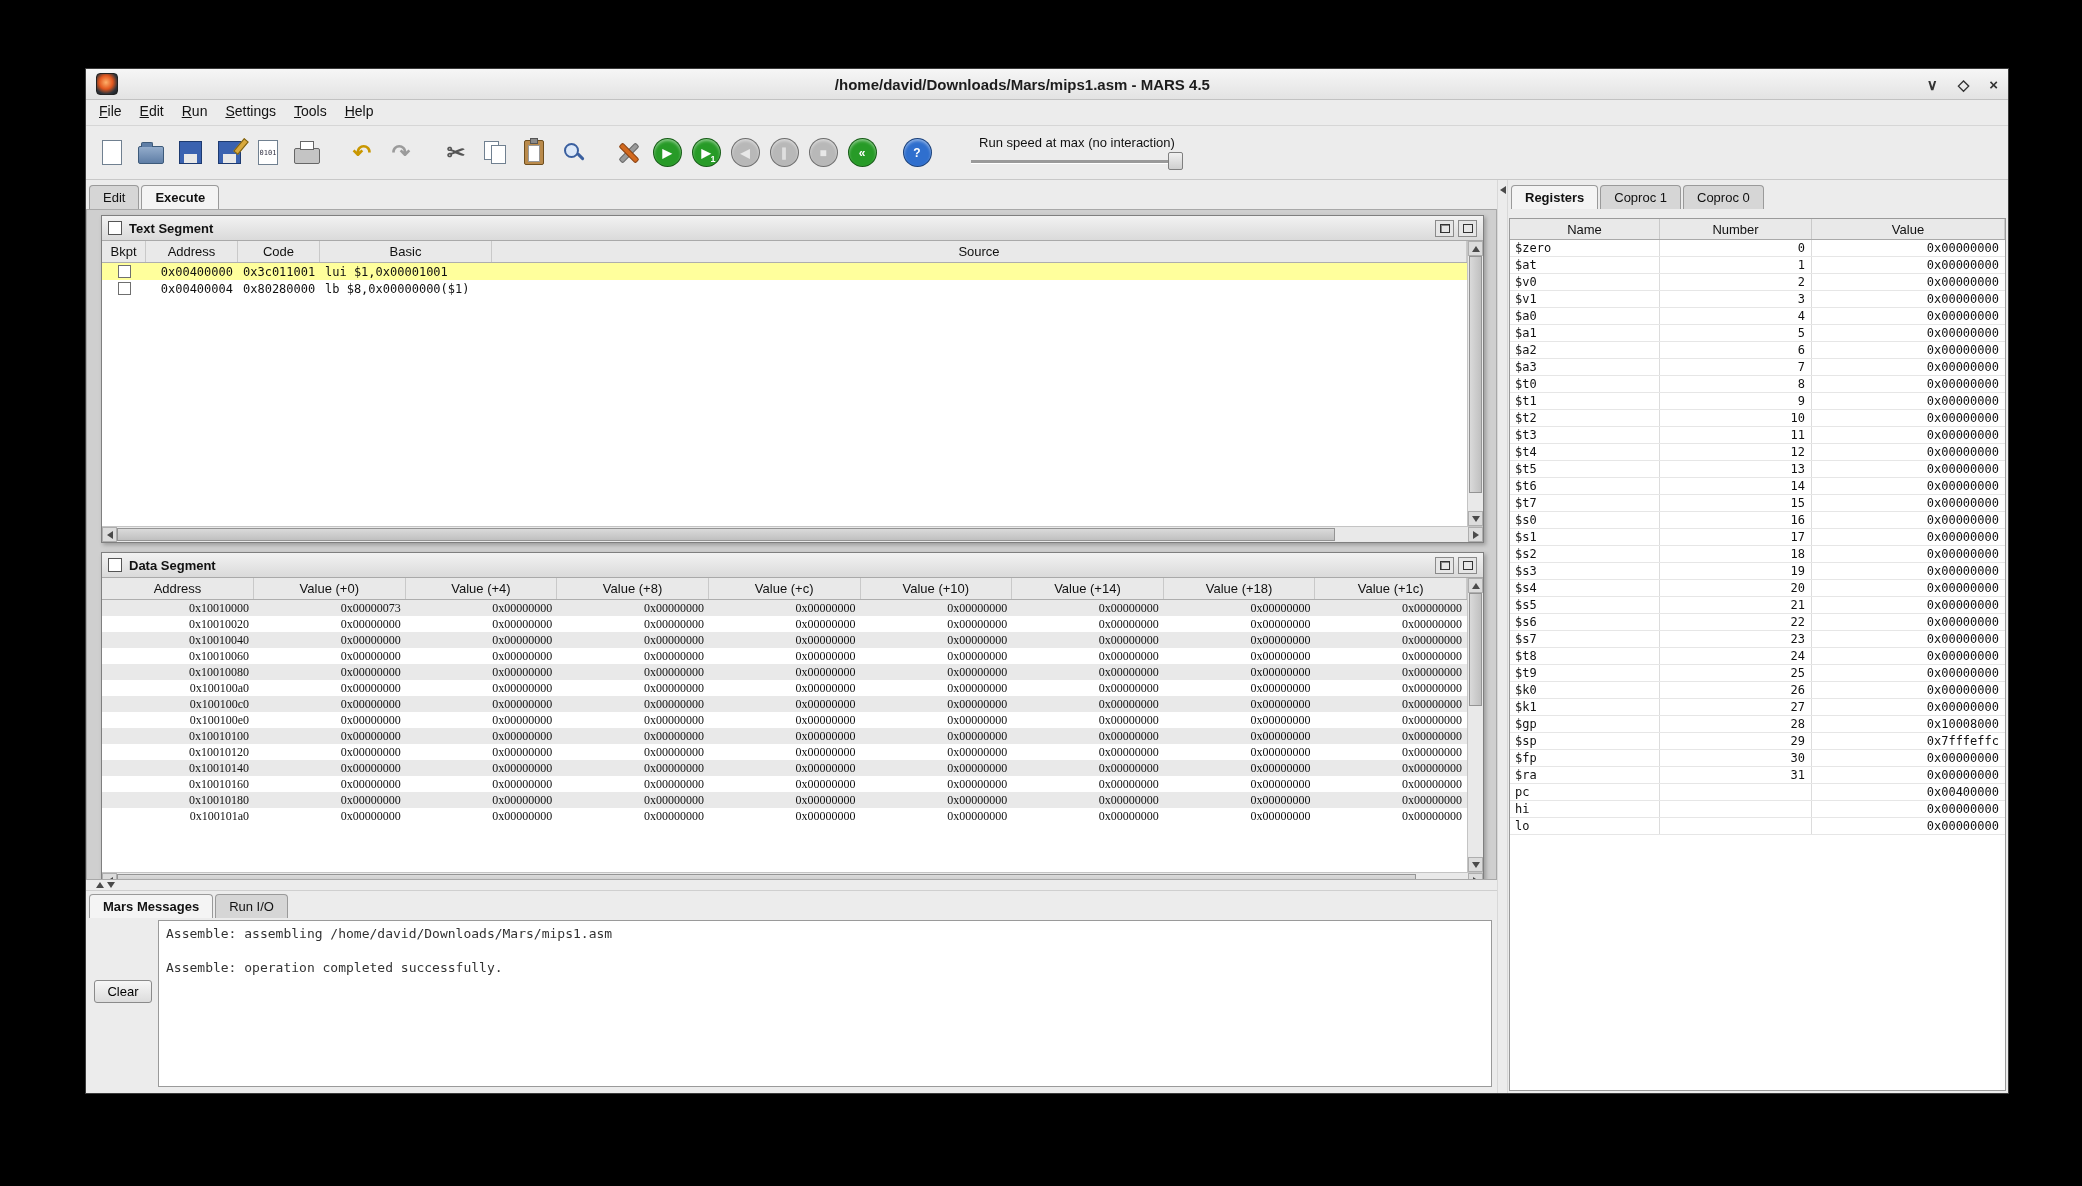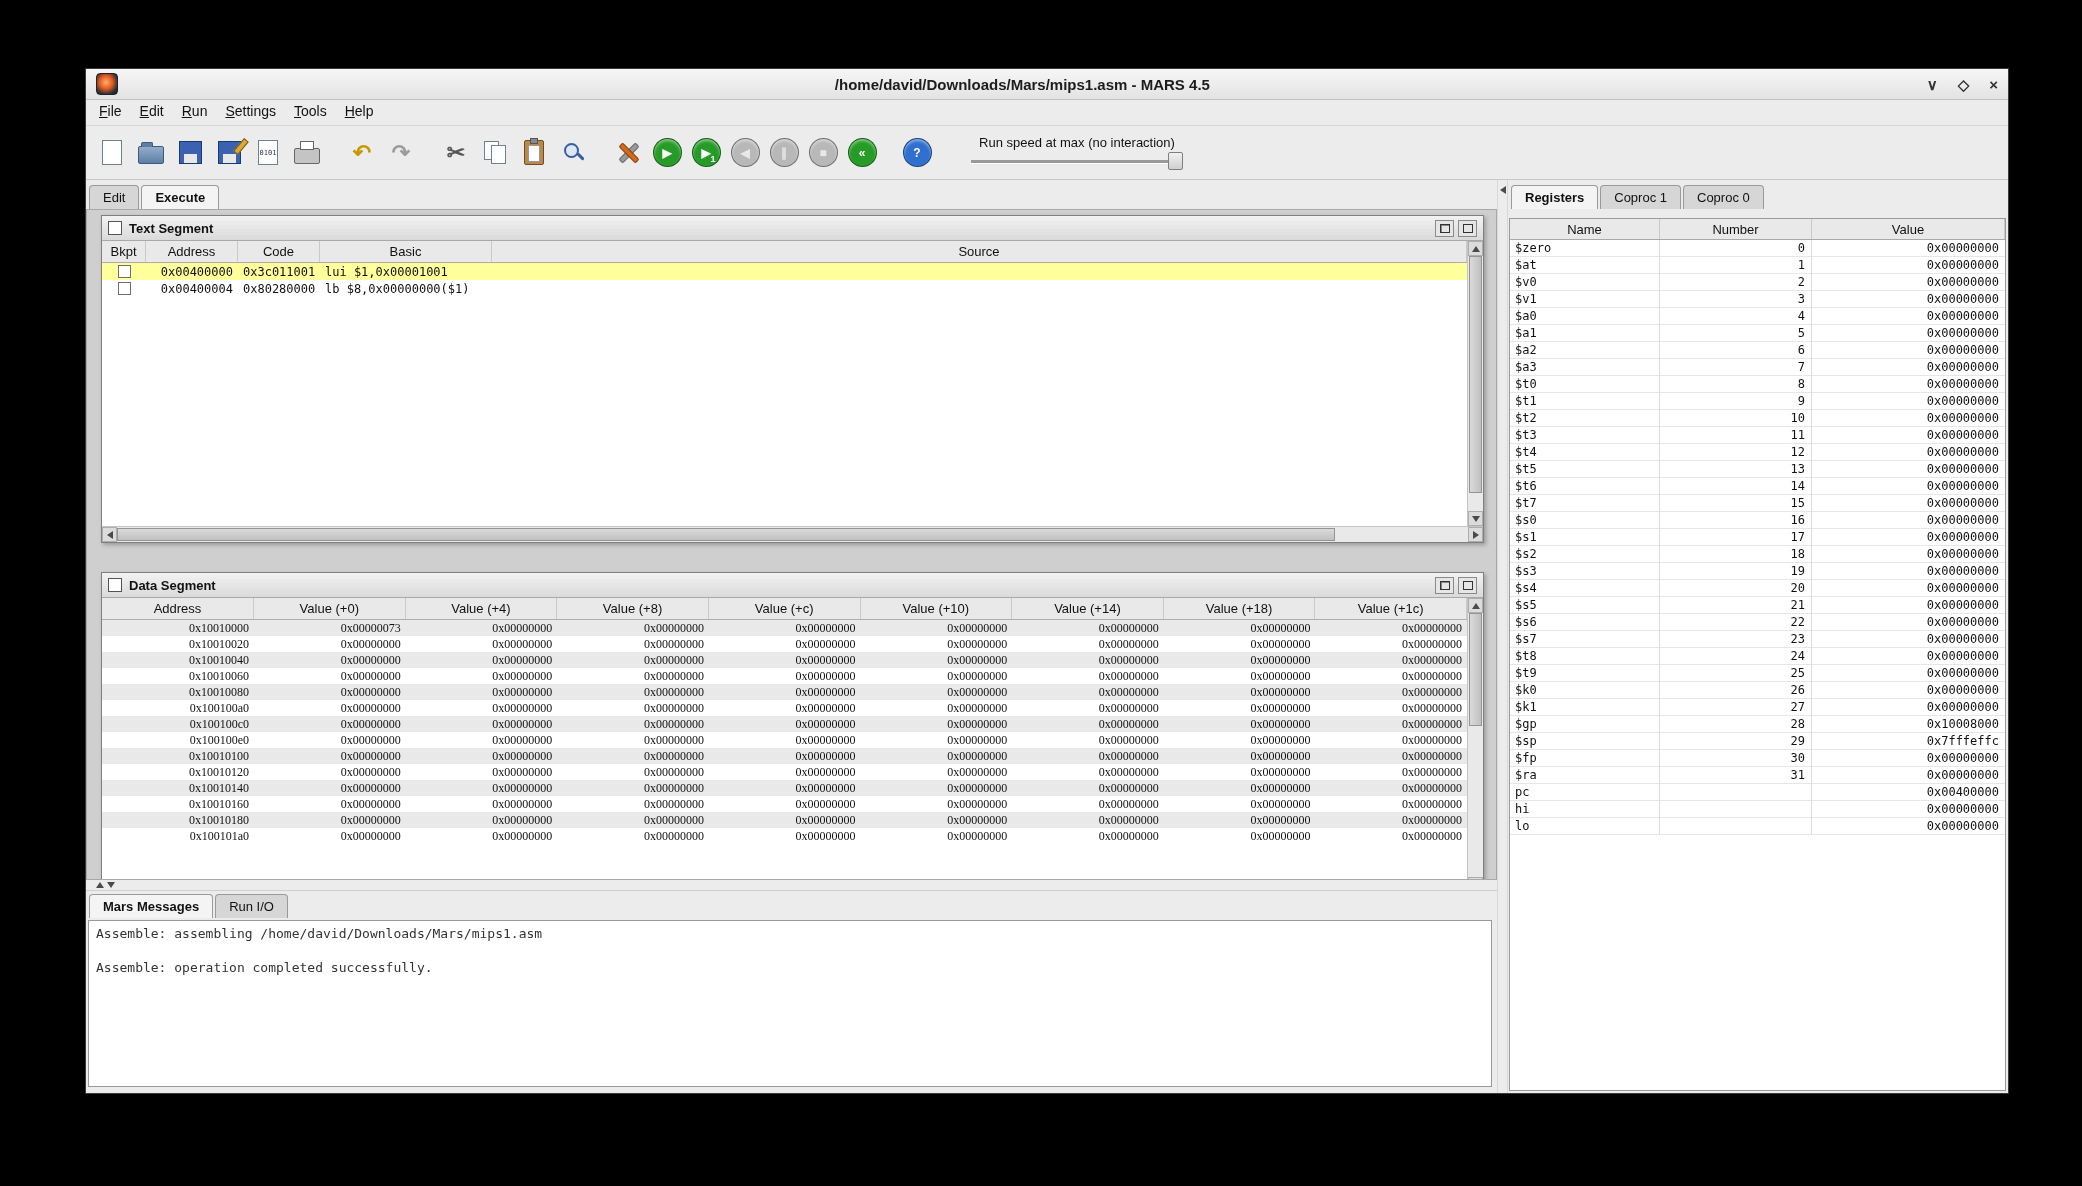--- a/index.html
+++ b/index.html
@@ -81,21 +81,21 @@
   .tabs-row{display:flex;align-items:flex-end;padding-left:3px;height:29px;flex:none;}
   .tab{padding:4px 13px;font-size:13px;background:#d6d6d6;border:1px solid #9a9a9a;border-bottom:none;
        border-radius:4px 4px 0 0;margin-right:2px;white-space:nowrap;}
   .tab.selected{background:#f4f4f4;font-weight:bold;}
 
   
   .desktop{flex:1;background:#cfcfcf;border:1px solid #a8a8a8;position:relative;min-height:0;overflow:hidden;}
   .frame{position:absolute;left:14px;right:12px;border:1px solid #7f7f7f;background:#ececec;
          box-shadow:2px 2px 4px rgba(0,0,0,.25);display:flex;flex-direction:column;box-sizing:border-box;}
   #text-frame{top:5px;height:328px;}
-  #data-frame{top:342px;height:372px;margin-top:20px;}
+  #data-frame{top:342px;height:372px;}
   .frame-title{height:24px;flex:none;display:flex;align-items:center;padding:0 6px;
                background:linear-gradient(#f2f2f2,#dadada);border-bottom:1px solid #a9a9a9;
                font-size:13px;font-weight:bold;}
   .frame-icon{width:12px;height:12px;border:1px solid #555;background:#fff;margin-right:7px;flex:none;}
   .ft-spacer{flex:1;}
   .frame-btn{width:17px;height:15px;border:1px solid #8a8a8a;background:#e6e6e6;margin-left:4px;
              display:flex;align-items:center;justify-content:center;}
   .fb-sq{width:8px;height:7px;border:1px solid #333;}
   .fb-sq2{width:8px;height:7px;border:1px solid #333;box-shadow:inset 1px 1px 0 #888;}
   .frame-body{flex:1;display:flex;flex-direction:column;min-height:0;background:#fff;}
@@ -609,20 +609,23 @@
           <span class="tri-up t1"></span>
           <span class="tri-down t2"></span>
         </div>
 
         <div class="msg-panel">
           <div class="tabs-row msg-tabs">
             <div class="tab selected">Mars Messages</div>
             <div class="tab">Run I/O</div>
           </div>
           <div class="msg-body">
+            <div class="msg-side">
+              <button class="clear-btn">Clear</button>
+            </div>
             <div class="msg-text">Assemble: assembling /home/david/Downloads/Mars/mips1.asm
 
 Assemble: operation completed successfully.</div>
           </div>
         </div>
       </div>
 
       <div class="v-split">
         <span class="tri-left t3"></span>
       </div>

